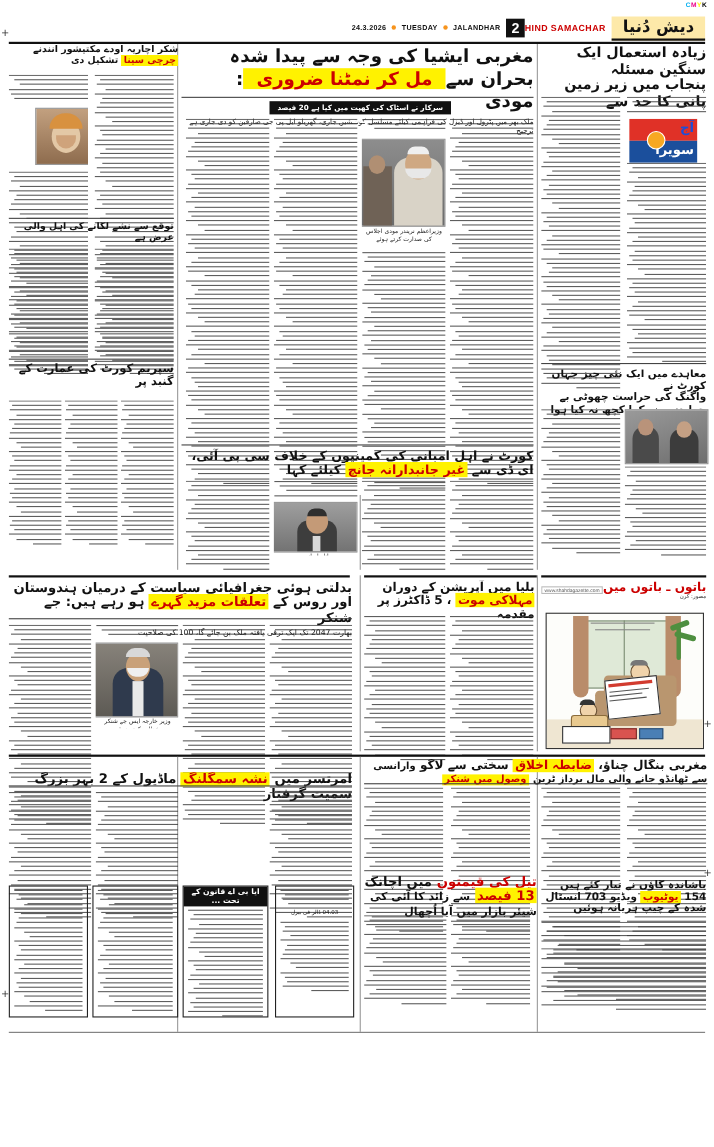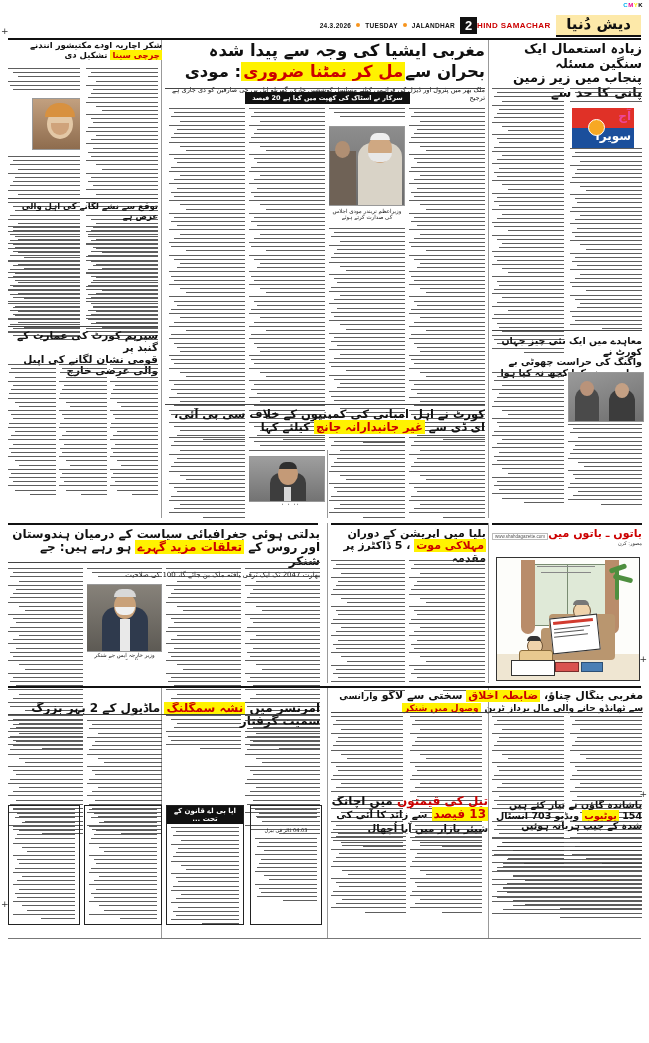--- a/index.html
+++ b/index.html
@@ -87,21 +87,21 @@
   .ln.end{width:55%;}
 
   
   .hl{
     font-family:"DejaVu Sans",sans-serif;
     font-weight:bold;color:#111;
     text-align:right;
     line-height:1.12;
     direction:rtl;
   }
-  .hl .hi{background:#fff200;padding:0 2px;}
+  .hl .hi{background:#fff200;padding:0 12px;}
   .hl .red{color:#cc0000;}
   .hl .redhi{color:#cc0000;background:#fff200;padding:0 2px;}
 
   .kicker{
     font-family:"DejaVu Sans",sans-serif;
     font-size:7px;color:#111;direction:rtl;text-align:right;
   }
 
   .photo{
     position:absolute;background:#cfcfcf;border:1px solid #999;overflow:hidden;
@@ -127,21 +127,21 @@
     font-size:4.5px;color:#555;border:1px solid #bbb;padding:0 2px;direction:ltr;
     font-family:"Liberation Sans",sans-serif;display:inline-block;
   }
 
   
   .aaj-logo{
     position:absolute;width:62px;height:40px;overflow:hidden;
   }
   .aaj-red{position:absolute;left:0;top:0;width:62px;height:20px;background:#e03127;}
   .aaj-blue{position:absolute;left:0;top:20px;width:62px;height:20px;background:#1b4f9c;}
-  .aaj-t1{position:absolute;right:3px;top:1px;color:#ec4899;font-size:12px;font-weight:bold;font-family:"DejaVu Sans",sans-serif;}
+  .aaj-t1{position:absolute;right:3px;top:1px;color:#1d4ed8;font-size:12px;font-weight:bold;font-family:"DejaVu Sans",sans-serif;}
   .aaj-t2{position:absolute;right:3px;top:21px;color:#fff;font-size:12px;font-weight:bold;font-family:"DejaVu Sans",sans-serif;}
   .aaj-sun{position:absolute;left:16px;top:11px;width:15px;height:15px;border-radius:50%;background:#f7a823;border:1px solid #fff;}
 
   .ciasr{
     position:absolute;width:60px;height:22px;background:#1b4f9c;border:1px solid #888;
     display:flex;align-items:center;justify-content:center;overflow:hidden;
   }
   .ciasr .sash{position:absolute;left:-6px;top:-6px;width:20px;height:34px;background:#e03127;transform:rotate(18deg);}
   .ciasr span{position:relative;color:#fff;font-weight:bold;font-size:11px;font-family:"Liberation Sans",sans-serif;direction:ltr;letter-spacing:.5px;}
 
@@ -1056,21 +1056,20 @@
         <div class="ln s1"></div>
         <div class="ln s2"></div>
         <div class="ln end"></div>
     </div>
   </div>
 
   <div class="hrule" style="left:8px;top:326px;width:150px;"></div>
   <div class="col" style="left:8px;top:330px;width:150px;">
     <div class="hl" style="font-size:10.5px;">
       <div>سپریم کورٹ کی عمارت کے گنبد پر</div>
-      <div>قومی نشان لگانے کی اپیل والی عرضی خارج</div>
     </div>
   </div>
   <div class="col" style="left:110px;top:364px;width:48px;">
     <div class="body-lines">
       <div class="ln s1"></div>
         <div class="ln s2"></div>
         <div class="ln s4"></div>
         <div class="ln s3"></div>
       <div class="ln s1"></div>
         <div class="ln s6"></div>

